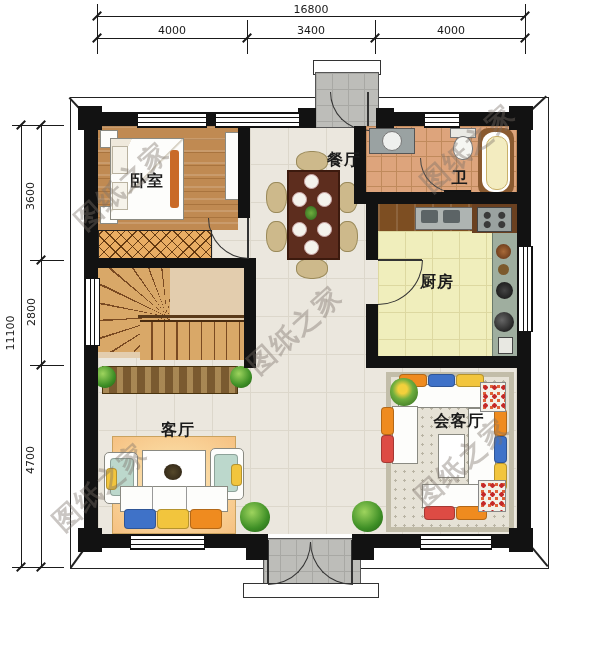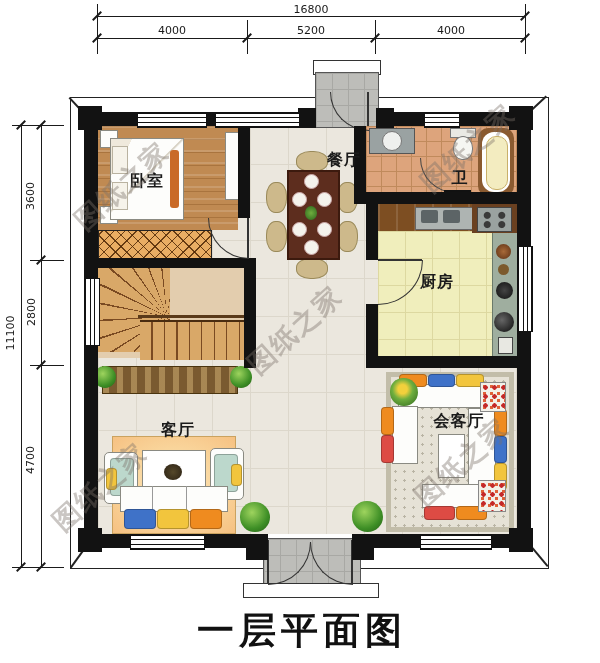--- a/index.html
+++ b/index.html
@@ -71,21 +71,21 @@
     <div class="dimline" style="left:97px;top:16px;width:428px;height:1px"></div>
     <div class="dimline" style="left:97px;top:38px;width:428px;height:1px"></div>
     <div class="tick" style="left:91px;top:15px"></div>
     <div class="tick" style="left:519px;top:15px"></div>
     <div class="tick" style="left:91px;top:37px"></div>
     <div class="tick" style="left:241px;top:37px"></div>
     <div class="tick" style="left:369px;top:37px"></div>
     <div class="tick" style="left:519px;top:37px"></div>
     <div class="dimtext" style="left:311px;top:9px">16800</div>
     <div class="dimtext" style="left:172px;top:30px">4000</div>
-    <div class="dimtext" style="left:311px;top:30px">5200</div>
+    <div class="dimtext" style="left:311px;top:30px">3400</div>
     <div class="dimtext" style="left:451px;top:30px">4000</div>
   </div>
 
   <div>
     <div class="dimline" style="left:12px;top:125px;width:52px;height:1px"></div>
     <div class="dimline" style="left:30px;top:260px;width:34px;height:1px"></div>
     <div class="dimline" style="left:30px;top:365px;width:34px;height:1px"></div>
     <div class="dimline" style="left:12px;top:567px;width:52px;height:1px"></div>
     <div class="dimline" style="left:21px;top:125px;width:1px;height:442px"></div>
     <div class="dimline" style="left:41px;top:125px;width:1px;height:442px"></div>
@@ -277,14 +277,13 @@
   <div class="rlabel" style="left:437px;top:282px">厨房</div>
   <div class="rlabel" style="left:178px;top:430px">客厅</div>
   <div class="rlabel" style="left:459px;top:421px">会客厅</div>
 
   <div class="wm" style="left:122px;top:186px">图纸之家</div>
   <div class="wm" style="left:468px;top:148px">图纸之家</div>
   <div class="wm" style="left:295px;top:330px">图纸之家</div>
   <div class="wm" style="left:100px;top:487px">图纸之家</div>
   <div class="wm" style="left:462px;top:462px">图纸之家</div>
 
-  <div id="title">一层平面图</div>
 </div>
 
 </body></html>

